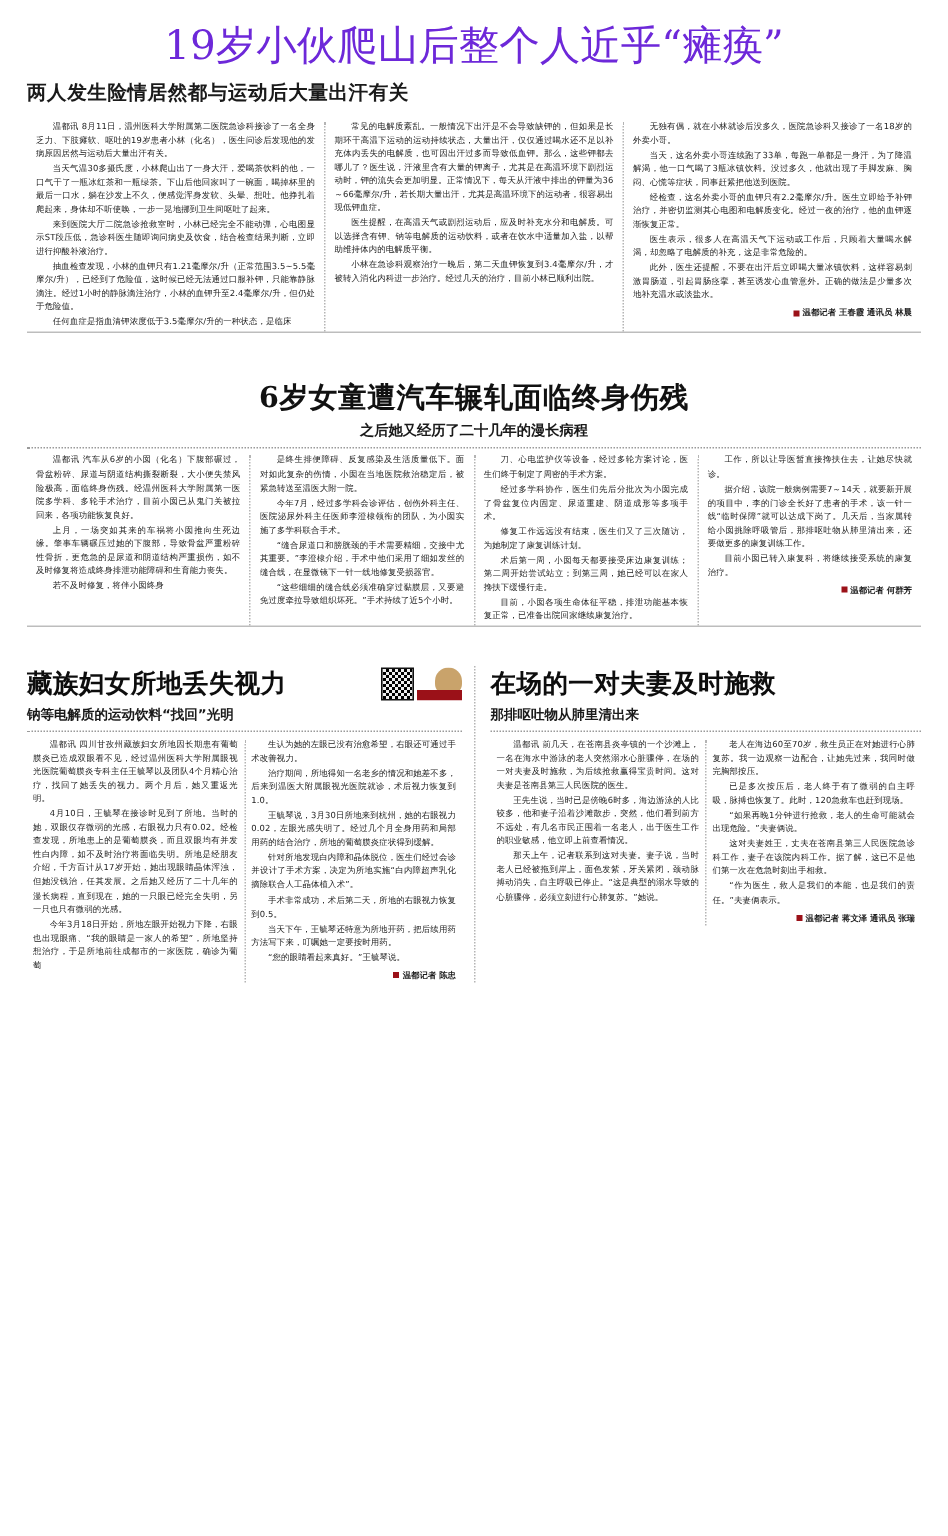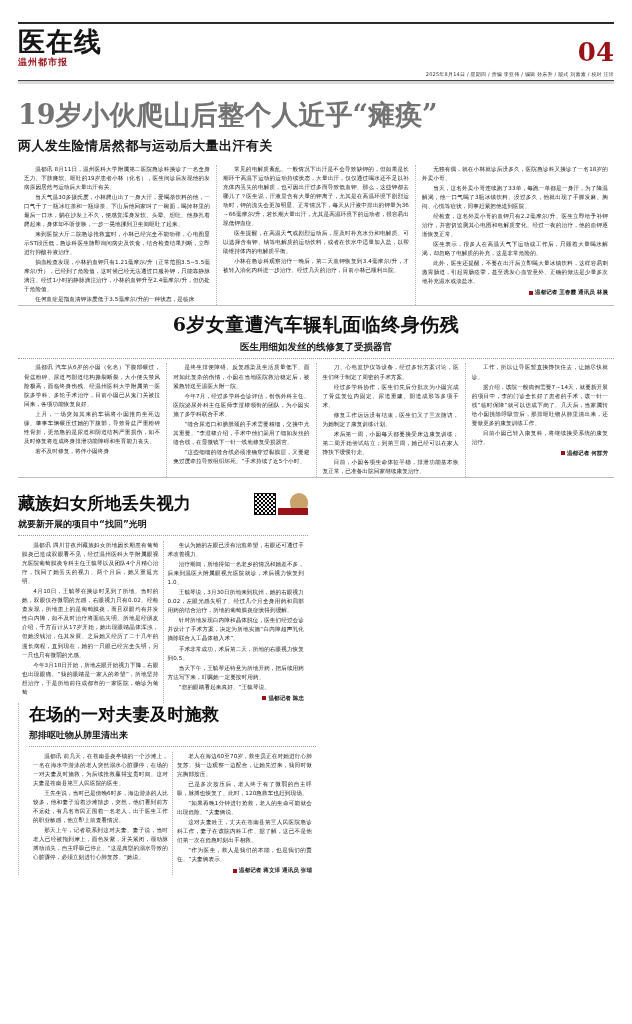--- a/index.html
+++ b/index.html
@@ -70,23 +70,24 @@
     transform: scale(1, 1);
   }
   .masthead .rule-bottom {
     border-top: 1px solid #444;
     border-bottom: 3px solid #d9d9d9;
     margin-top: 3px;
   }
 
   
   .headline-main {
-    font-family: "DejaVu Serif", "Liberation Serif", serif;
-    font-weight: 700;
-    color: #737373;
+    text-align: center;
+    font-family: "DejaVu Serif", "Liberation Serif", serif;
+    font-weight: 400;
+    color: #6d28d9;
   }
   .hl-line1, .hl-line2 {
     font-size: 27px;
     letter-spacing: 0px;
     line-height: 1.25;
     white-space: nowrap;
   }
   .subhead {
     text-align: left;
     font-size: 13px;
@@ -137,42 +138,41 @@
     background: #9b1118;
     margin-right: 2px;
     vertical-align: middle;
   }
 
   
   .sec1 { padding-top: 14px; }
   .sec1 .cols { margin-top: 10px; }
 
   
-  .sec2 { margin-top: 0; padding-top: 6px; }
+  .sec2 { margin-top: 24px; padding-top: 6px; }
   .sec2 .hl {
     text-align: center;
     font-family: "DejaVu Serif", "Liberation Serif", serif;
     font-size: 19px;
     font-weight: 700;
     letter-spacing: 0.5px;
   }
   .sec2 .sub {
     text-align: center;
     font-size: 9.5px;
     font-weight: 700;
     margin-top: 3px;
     color: #1a1a1a;
   }
 
   
   .bottom {
     display: flex;
-    margin-top: 8px;
+    margin-top: 20px;
     padding-top: 6px;
-    flex-direction: column;
   }
   .bot-left { width: 50%; box-sizing: border-box; padding-right: 8px; }
   .bot-right { width: 50%; box-sizing: border-box; padding-left: 10px; border-left: 1px dotted #b4b4b4; }
   .bot-head-row { display: flex; align-items: flex-start; justify-content: space-between; }
   .bot-hl {
     font-family: "DejaVu Serif", "Liberation Serif", serif;
     font-size: 17px;
     font-weight: 700;
     letter-spacing: 0.3px;
     color: #0d0d0d;
@@ -214,34 +214,20 @@
   .bot-cols .col2 { flex: 1 1 0; padding: 0 4px; box-sizing: border-box; }
   .bot-cols .col2 + .col2 { border-left: 1px dotted #b4b4b4; }
 
   .tiny-space { height: 4px; }
 </style>
 </head>
 <body>
 
 <div class="page">
 
-  <div class="masthead">
-    <div class="rule-top"></div>
-    <div class="masthead-row">
-      <div class="brand-block">
-        <div class="brand-title">医在线</div>
-        <div class="brand-sub">温州都市报</div>
-      </div>
-      <div style="text-align:right;">
-        <div class="page-num">04</div>
-      </div>
-    </div>
-    <div class="masthead-meta">2025年8月14日 / 星期四 / 责编 李亚伟 / 编辑 孙东升 / 版式 刘素素 / 校对 汪珍</div>
-    <div class="rule-bottom"></div>
-  </div>
 
   <div class="sec1">
     <div class="headline-main">
       <div class="hl-line1">19岁小伙爬山后整个人近乎“瘫痪”</div>
     </div>
     <div class="subhead">两人发生险情居然都与运动后大量出汗有关</div>
 
     <div class="cols">
       <div class="col">
         <div class="body-text">
@@ -271,21 +257,21 @@
           <span class="sq"></span><span>温都记者 王春霞 通讯员 林晨</span>
         </div>
       </div>
     </div>
   </div>
 
   <div class="rule-thin"></div>
 
   <div class="sec2">
     <div class="hl">6岁女童遭汽车辗轧面临终身伤残</div>
-    <div class="sub">医生用细如发丝的线修复了受损器官</div>
+    <div class="sub">之后她又经历了二十几年的漫长病程</div>
     <div class="tiny-space"></div>
     <div class="rule-dot"></div>
     <div class="tiny-space"></div>
 
     <div class="cols">
       <div class="col">
         <div class="body-text">
           <p>温都讯 汽车从6岁的小囡（化名）下腹部碾过，骨盆粉碎、尿道与阴道结构撕裂断裂，大小便失禁风险极高，面临终身伤残。经温州医科大学附属第一医院多学科、多轮手术治疗，目前小囡已从鬼门关被拉回来，各项功能恢复良好。</p>
           <p>上月，一场突如其来的车祸将小囡推向生死边缘。肇事车辆碾压过她的下腹部，导致骨盆严重粉碎性骨折，更危急的是尿道和阴道结构严重损伤，如不及时修复将造成终身排泄功能障碍和生育能力丧失。</p>
           <p>若不及时修复，将伴小囡终身</p>
@@ -322,21 +308,21 @@
   </div>
 
   <div class="rule-thin"></div>
 
   <div class="bottom">
 
     <div class="bot-left">
       <div class="bot-head-row">
         <div>
           <div class="bot-hl">藏族妇女所地丢失视力</div>
-          <div class="bot-sub">就要新开展的项目中“找回”光明</div>
+          <div class="bot-sub">钠等电解质的运动饮料“找回”光明</div>
         </div>
         <div class="badge-wrap">
           <div class="qr"></div>
           <div class="charity-logo">
             <div class="fig"></div>
             <div class="tag"></div>
           </div>
         </div>
       </div>
       <div class="tiny-space"></div>

